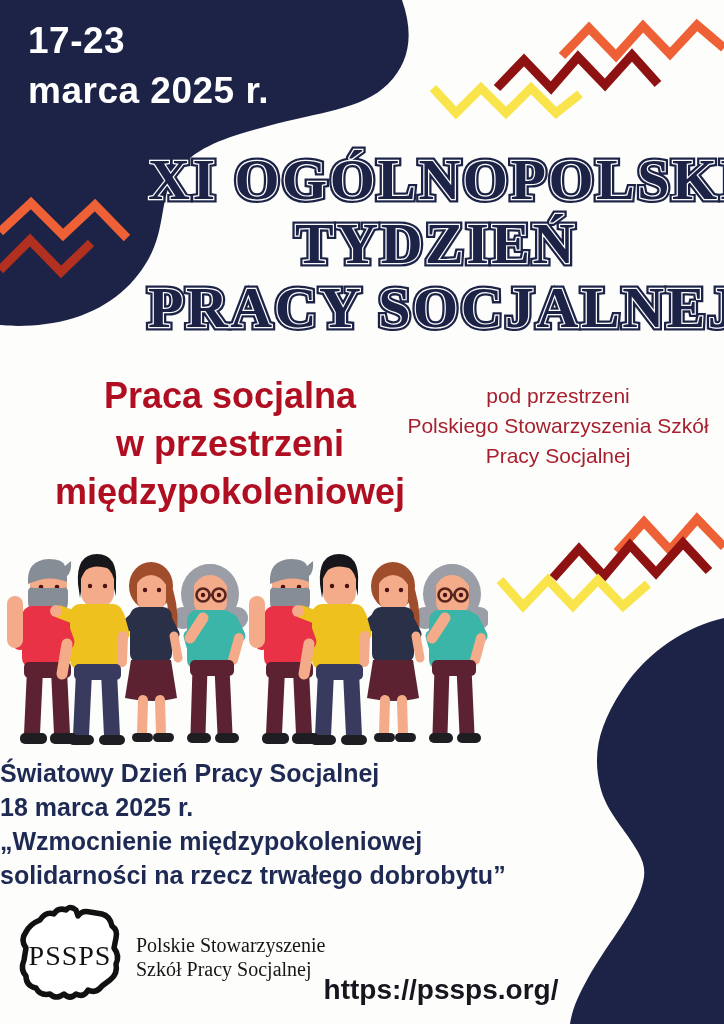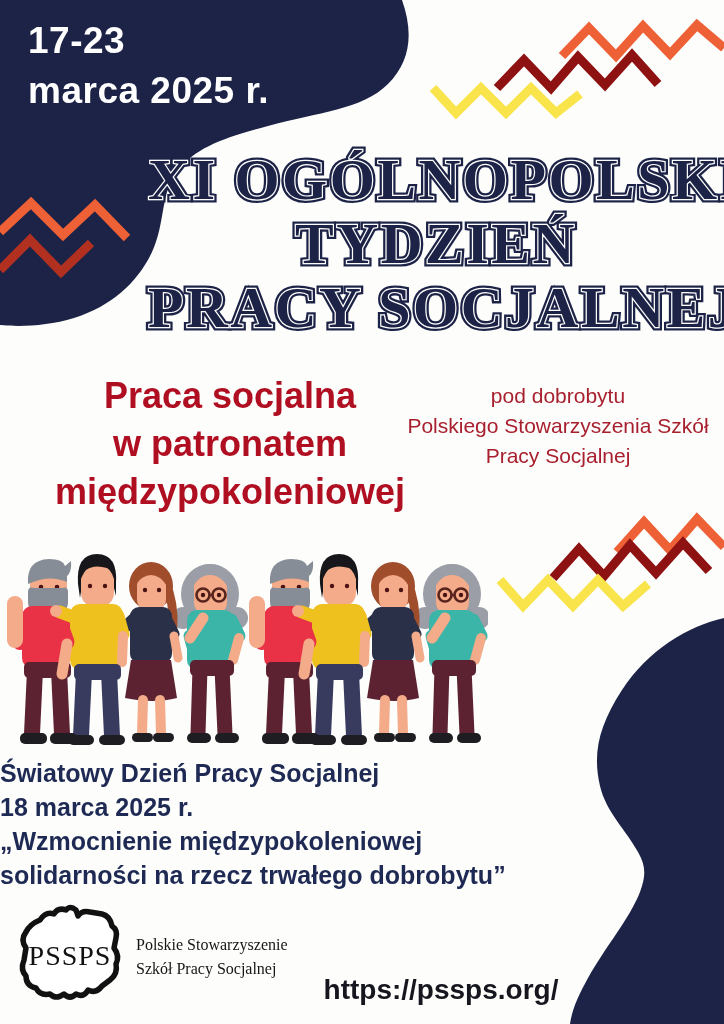--- a/index.html
+++ b/index.html
@@ -30,21 +30,21 @@
 
   .subtitle-red{left:22px;top:372px;width:416px;text-align:center;color:var(--crimson);
     font-weight:bold;font-size:36px;line-height:48px;}
   .patronage{left:398px;top:381px;width:320px;text-align:center;color:var(--red2);
     font-size:21px;line-height:30px;}
 
   .event-block{left:0;top:756px;width:646px;color:var(--textnavy);
     font-weight:bold;font-size:25px;line-height:34px;}
 
   .org-lines{left:136px;top:933px;width:220px;font-family:"Liberation Serif",serif;
-    font-size:16px;line-height:24px;color:var(--logoink);}
+    font-size:20px;line-height:24px;color:var(--logoink);}
   .url{left:310px;top:974px;width:262px;text-align:center;color:var(--urlcolor);
     font-weight:bold;font-size:28px;}
 
   
   .blob{fill:var(--navy);}
   .zz{fill:none;stroke-width:9px;}
   .zz-o{stroke:var(--orange);} .zz-d{stroke:var(--darkred);}
   .zz-y{stroke:var(--yellow);} .zz-r{stroke:var(--red3);}
 
   .skin{fill:var(--skin);} .teal{fill:var(--teal);} .yellow{fill:var(--shirtyellow);}
@@ -97,26 +97,26 @@
     </div>
     <div class="tline">
       <span class="tl tl-a">PRACY SOCJALNEJ</span>
       <span class="tl tl-b">PRACY SOCJALNEJ</span>
       <span class="tl tl-c">PRACY SOCJALNEJ</span>
     </div>
   </div>
 
   <div class="abs subtitle-red">
     <div>Praca socjalna</div>
-    <div>w patronatem</div>
+    <div>w przestrzeni</div>
     <div>międzypokoleniowej</div>
   </div>
 
   <div class="abs patronage">
-    <div>pod dobrobytu</div>
+    <div>pod przestrzeni</div>
     <div>Polskiego Stowarzyszenia Szkół</div>
     <div>Pracy Socjalnej</div>
   </div>
 
   <svg class="abs" style="left:495px;top:505px" width="229" height="110" viewBox="495 505 229 110">
     <polyline class="zz zz-o" points="617,552 644,522 670,550 697,519 724,547"></polyline>
     <polyline class="zz zz-d" points="553,578 579,549 604,576 630,545 656,573 683,543 709,571"></polyline>
     <polyline class="zz zz-y" points="500,580 523,606 548,580 573,606 598,580 623,606 648,584"></polyline>
   </svg>
 

